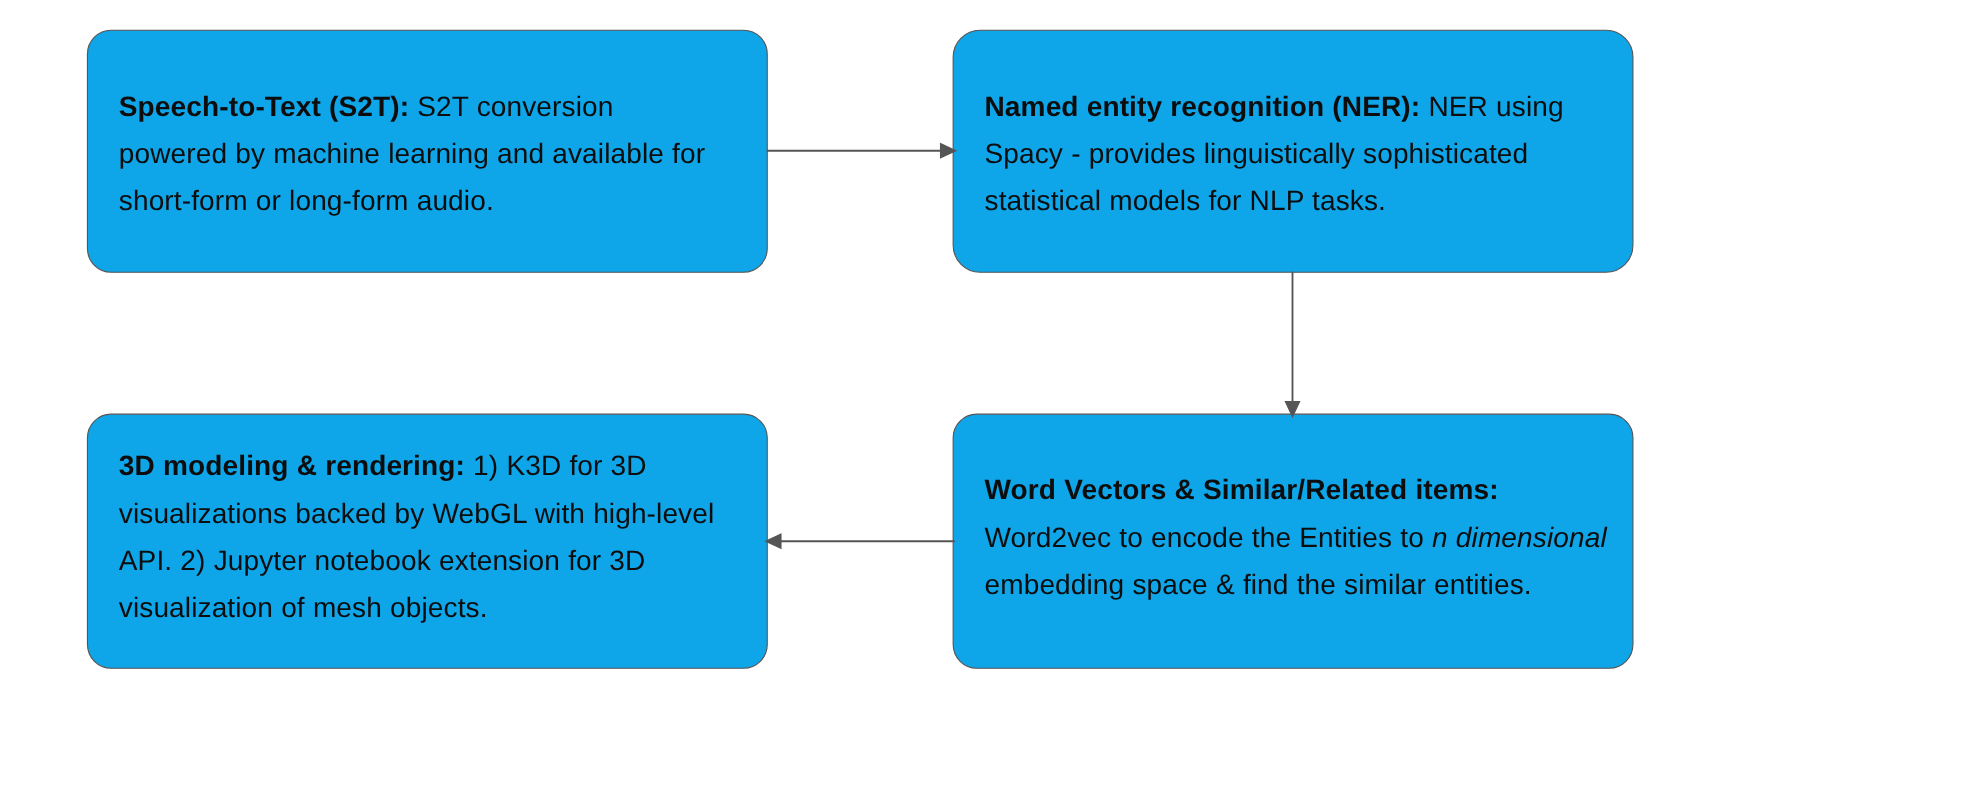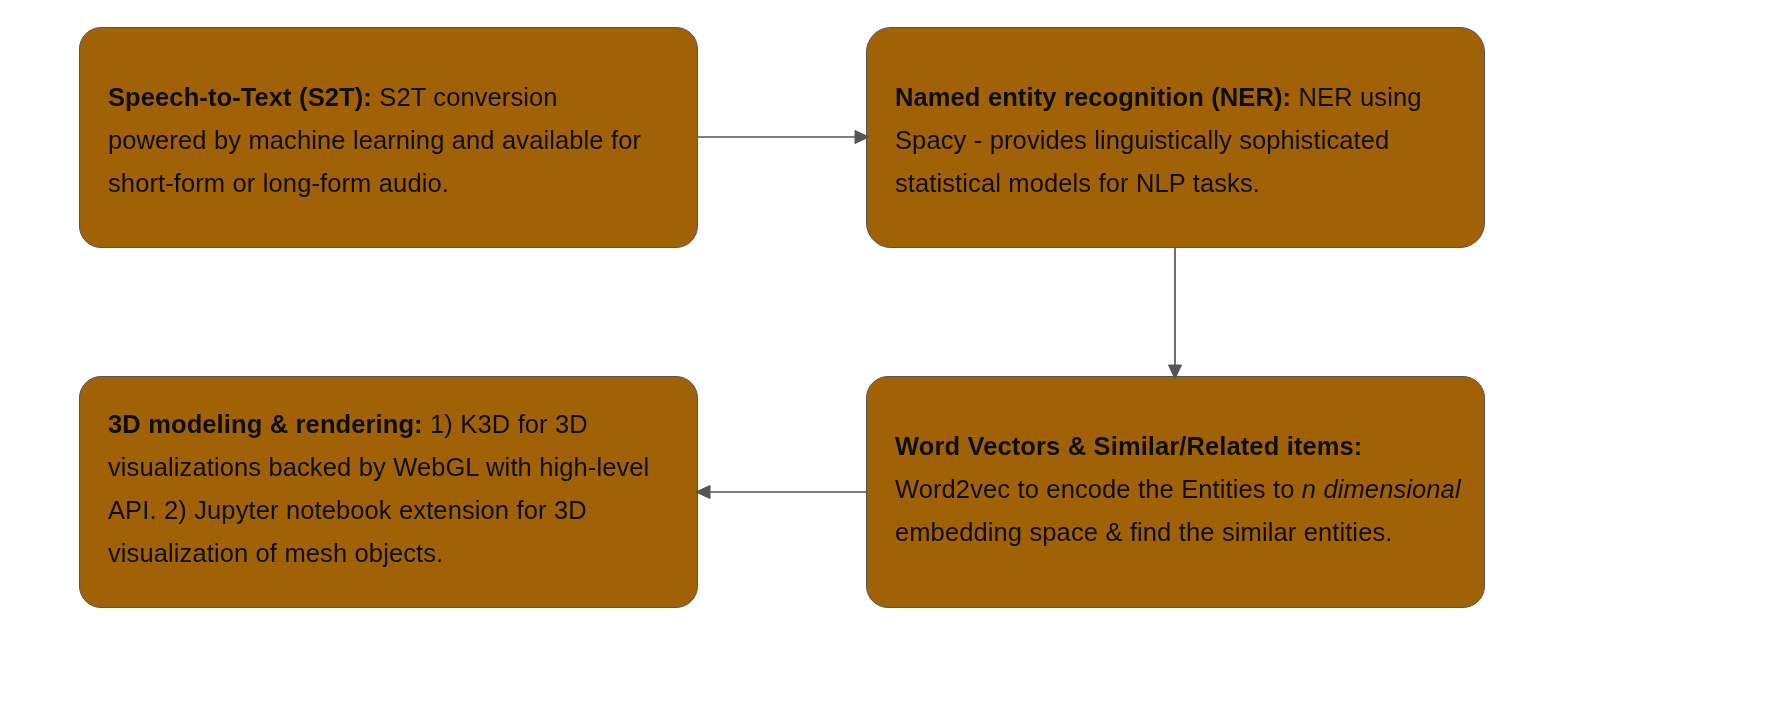--- a/index.html
+++ b/index.html
@@ -15,21 +15,21 @@
   }
   #canvas {
     position: relative;
     width: 1786px;
     height: 724px;
     background: #ffffff;
   }
   .node {
     position: absolute;
     box-sizing: border-box;
-    background: #a16207;
+    background: #0ea5e9;
     border: 1.6px solid #555555;
     border-radius: 22px;
     display: flex;
     align-items: flex-start;
     justify-content: flex-end;
   }
   .node .node-text {
     font-size: 25.5px;
     line-height: 43px;
     color: #0d0d0d;

